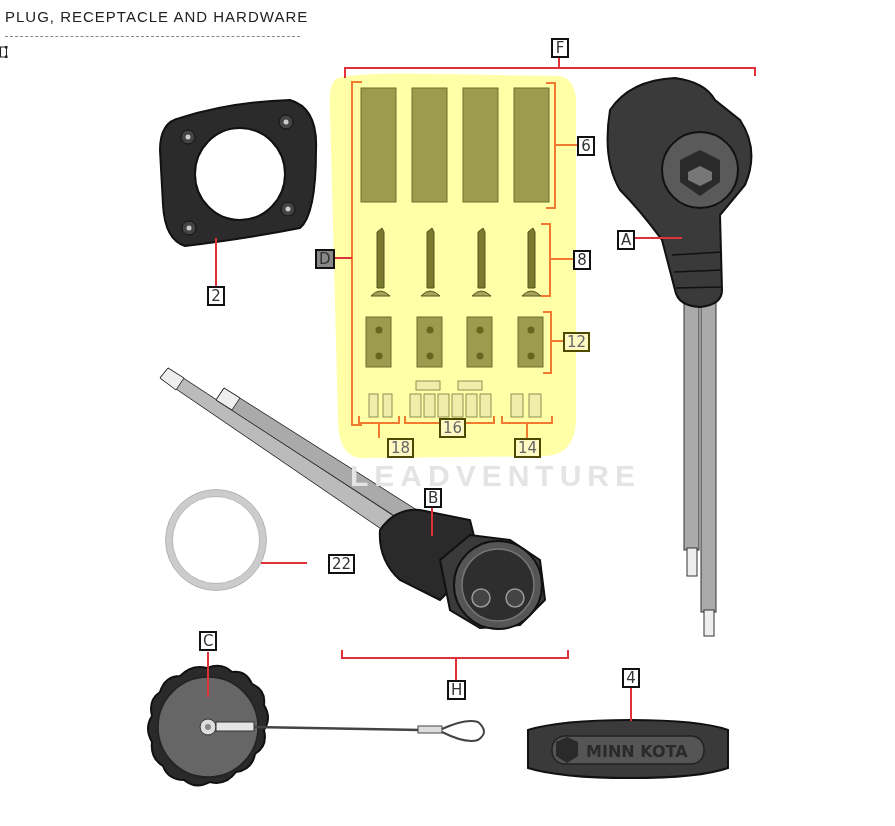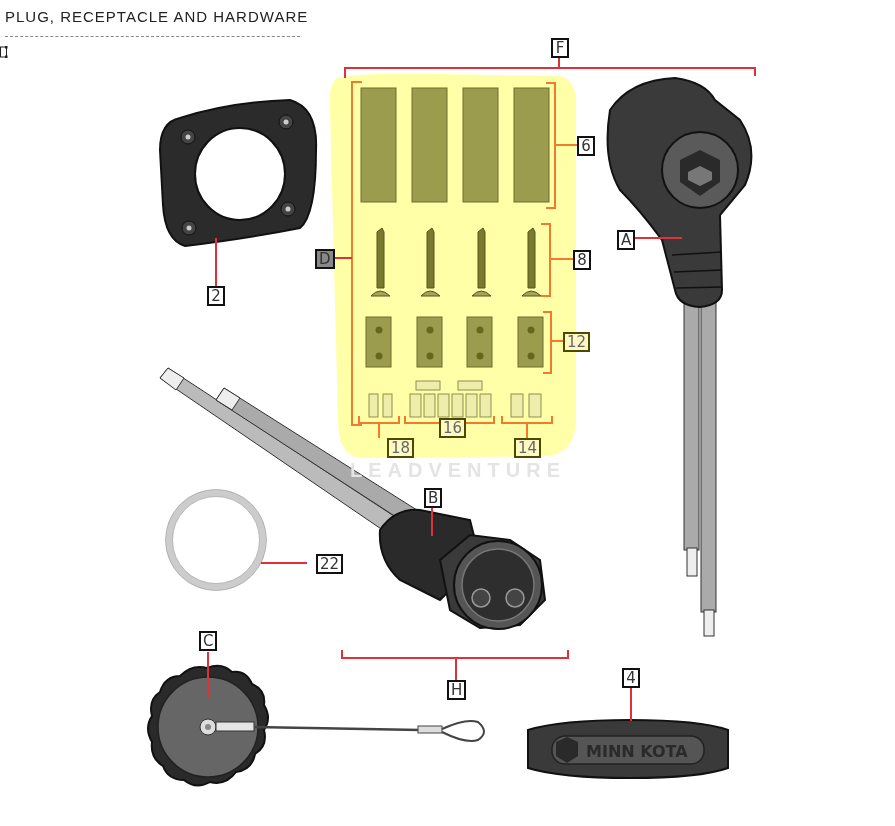--- a/index.html
+++ b/index.html
@@ -4,21 +4,21 @@
 <style>
   html,body{margin:0;padding:0;background:#ffffff;}
   body{width:895px;height:826px;position:relative;overflow:hidden;font-family:"Liberation Sans",sans-serif;}
   .title{position:absolute;left:5px;top:8px;font-size:15px;letter-spacing:1px;color:#222;font-weight:400;}
   .rule{position:absolute;left:5px;top:36px;width:295px;border-top:1px dashed #888;}
   .corner-icon{position:absolute;left:0;top:46px;width:8px;height:12px;}
   svg.diagram{position:absolute;left:0;top:0;}
   .callout{position:absolute;border:2px solid #111;background:#fff;color:#333;font-size:15px;line-height:16px;padding:0 2px;font-family:"DejaVu Sans",sans-serif;text-align:center;min-width:10px;}
   .callout.dark{background:#888;color:#333;}
   .callout.yel{background:#fef9c3;border-color:#4d4a00;color:#666;}
-  .watermark{position:absolute;left:350px;top:459px;font-size:20px;letter-spacing:6px;color:#e4e4e4;font-weight:700;}
+  .watermark{position:absolute;left:350px;top:459px;font-size:30px;letter-spacing:6px;color:#e4e4e4;font-weight:700;}
 </style>
 </head>
 <body>
 
 <div class="title">PLUG, RECEPTACLE AND HARDWARE</div>
 <div class="rule"></div>
 <svg class="corner-icon" viewBox="0 0 8 12">
   <rect x="0.5" y="1" width="6" height="10" fill="none" stroke="#222" stroke-width="1"></rect>
   <rect x="5" y="0" width="2.5" height="2.5" fill="#222"></rect>
   <rect x="5" y="9.5" width="2.5" height="2.5" fill="#222"></rect>
@@ -196,16 +196,16 @@
 <div class="callout" style="left:617px;top:230px;">A</div>
 <div class="callout dark" style="left:315px;top:249px;">D</div>
 <div class="callout" style="left:207px;top:286px;">2</div>
 <div class="callout" style="left:577px;top:136px;">6</div>
 <div class="callout" style="left:573px;top:250px;">8</div>
 <div class="callout yel" style="left:563px;top:332px;">12</div>
 <div class="callout yel" style="left:367px;top:438px;margin-left:20px;">18</div>
 <div class="callout yel" style="left:439px;top:418px;">16</div>
 <div class="callout yel" style="left:514px;top:438px;text-align:center;">14</div>
 <div class="callout" style="left:424px;top:488px;">B</div>
-<div class="callout" style="left:316px;top:554px;">22</div>
+<div class="callout" style="left:328px;top:554px;">22</div>
 <div class="callout" style="left:199px;top:631px;">C</div>
 <div class="callout" style="left:447px;top:680px;">H</div>
 <div class="callout" style="left:622px;top:668px;">4</div>
 
 </body></html>

